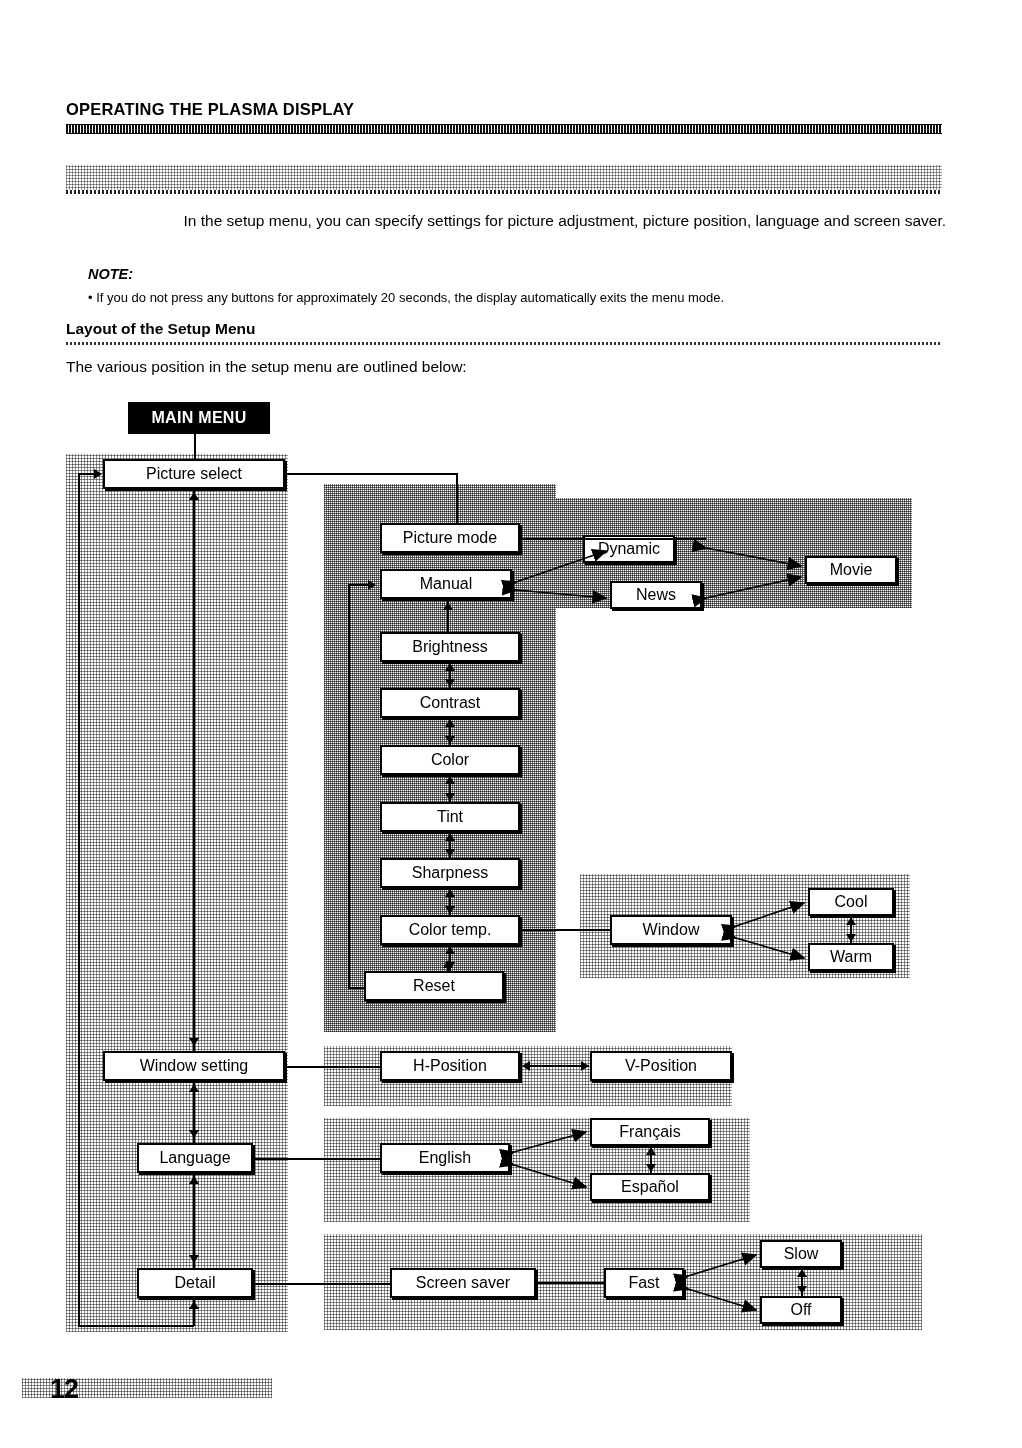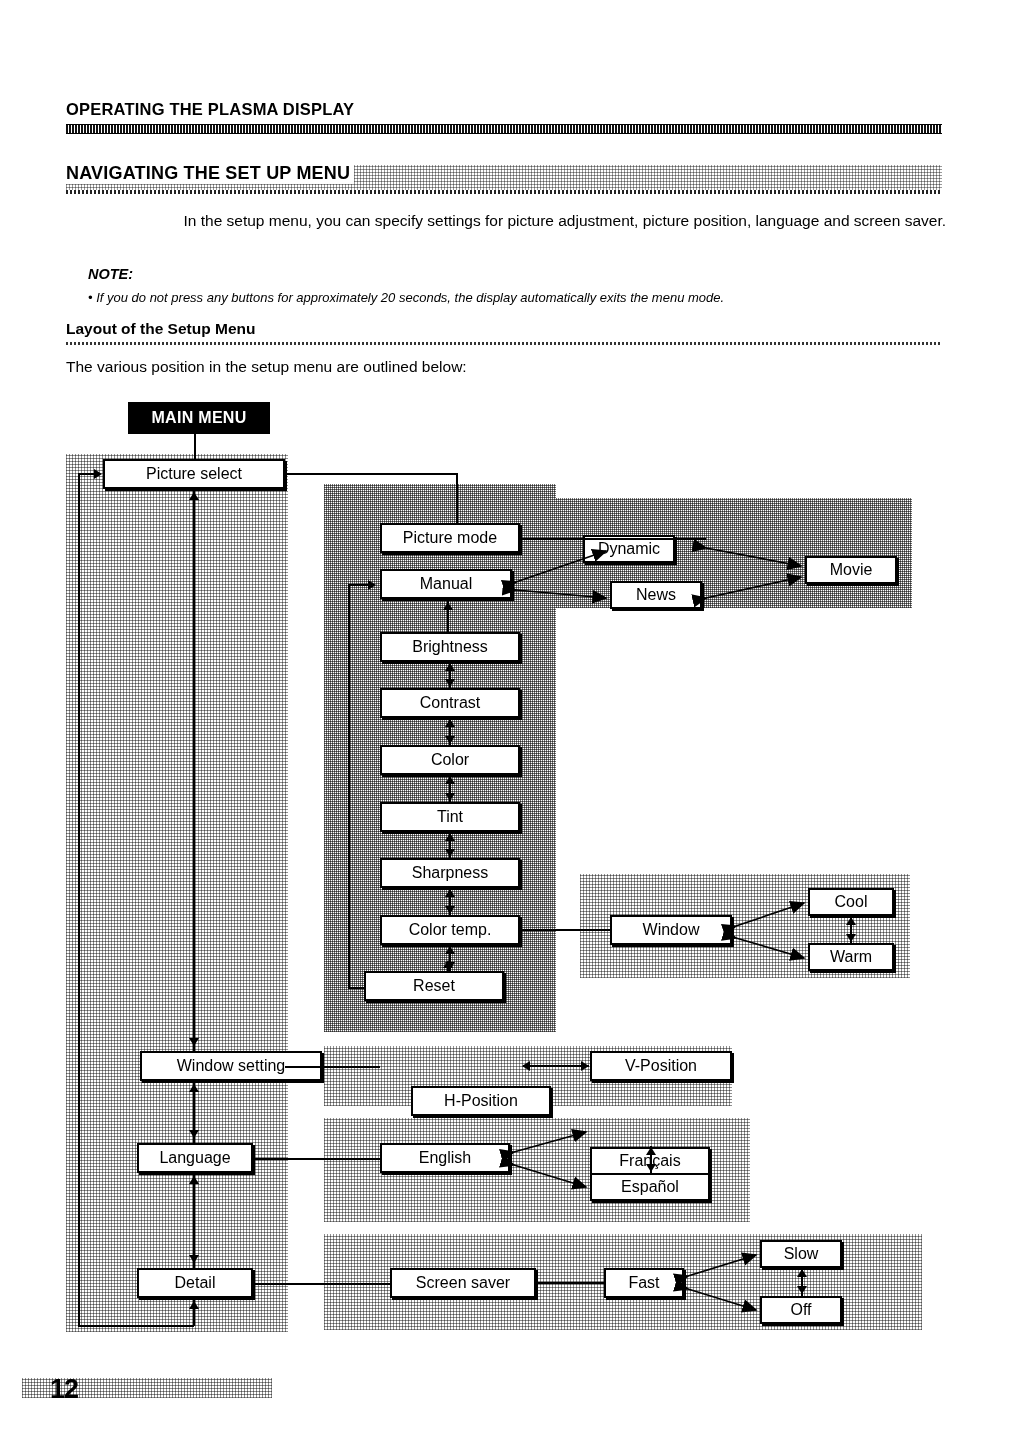--- a/index.html
+++ b/index.html
@@ -44,21 +44,21 @@
   }
 
   #intro{
     left:66px;top:210px;width:880px;
     font-size:15.5px;line-height:22px;text-align:right;
   }
   #note-label{
     left:88px;top:266px;font-size:14.5px;font-weight:bold;font-style:italic;
   }
   #note-text{
-    left:88px;top:290px;width:880px;font-size:13px;font-style:italic;
+    left:88px;top:290px;width:880px;font-size:13px;
   }
   #sub-title{
     left:66px;top:320px;width:876px;
   }
   #sub-title .txt{font-size:15.5px;font-weight:bold;}
   #sub-title .ul{
     position:absolute;left:0;top:22px;width:876px;height:3px;
     background:repeating-linear-gradient(90deg,#333 0 2px,#fff 2px 4px);
   }
   #outline-line{
@@ -129,21 +129,20 @@
   svg.ovl{position:absolute;left:0;top:0;width:1022px;height:960px;overflow:visible;}
 </style>
 </head>
 <body>
 
 <div class="abs" id="page-title">OPERATING THE PLASMA DISPLAY</div>
 <div class="abs" id="title-rule"></div>
 
 <div class="abs" id="section-title">
   <div class="shade"></div>
-  <div class="txt">NAVIGATING THE SET UP MENU</div>
   <div class="ul"></div>
 </div>
 
 <div class="abs" id="intro">In the setup menu, you can specify settings for picture adjustment, picture position, language and screen saver.</div>
 <div class="abs" id="note-label">NOTE:</div>
 <div class="abs" id="note-text">• If you do not press any buttons for approximately 20 seconds, the display automatically exits the menu mode.</div>
 
 <div class="abs" id="sub-title">
   <div class="txt">Layout of the Setup Menu</div>
   <div class="ul"></div>
@@ -166,21 +165,21 @@
   <div class="panel" style="left:324px;top:730px;width:426px;height:104px;"></div>
 
   <div class="panel" style="left:324px;top:846px;width:598px;height:96px;"></div>
 
   <div class="mainmenu" style="left:128px;top:14px;width:142px;height:32px;">MAIN MENU</div>
 
   <div class="ln vl2" style="left:194px;top:46px;height:25px;"></div>
 
   <div class="box" style="left:103px;top:71px;width:182px;height:30px;">Picture select</div>
 
-  <div class="box" style="left:103px;top:663px;width:182px;height:30px;margin-left:37px;">Window setting</div>
+  <div class="box" style="left:103px;top:663px;width:182px;height:30px;">Window setting</div>
 
   <div class="box" style="left:137px;top:755px;width:116px;height:30px;">Language</div>
 
   <div class="box" style="left:137px;top:880px;width:116px;height:30px;">Detail</div>
 
   <div class="ln vl" style="left:193px;top:101px;height:562px;"></div>
   <div class="ar ar-down" style="left:189px;top:650px;"></div>
   <div class="ar ar-up" style="left:189px;top:104px;"></div>
 
   <div class="ln vl" style="left:193px;top:693px;height:62px;"></div>
@@ -261,29 +260,29 @@
 
   <div class="box" style="left:610px;top:527px;width:122px;height:30px;">Window</div>
   <div class="box" style="left:808px;top:500px;width:86px;height:28px;">Cool</div>
   <div class="box" style="left:808px;top:555px;width:86px;height:28px;">Warm</div>
 
   <div class="ln vl" style="left:850px;top:528px;height:27px;"></div>
   <div class="ar ar-up" style="left:846px;top:529px;"></div>
   <div class="ar ar-down" style="left:846px;top:546px;"></div>
 
   <div class="ln hl" style="left:285px;top:678px;width:95px;"></div>
-  <div class="box" style="left:380px;top:698px;width:140px;height:30px;margin-left:31px;">H-Position</div>
+  <div class="box" style="left:380px;top:663px;width:140px;height:30px;">H-Position</div>
   <div class="box" style="left:590px;top:663px;width:142px;height:30px;">V-Position</div>
   <div class="ln hl" style="left:523px;top:677px;width:66px;"></div>
   <div class="ar ar-left" style="left:522px;top:673px;"></div>
   <div class="ar ar-right" style="left:581px;top:673px;"></div>
 
   <div class="ln hl" style="left:253px;top:770px;width:127px;"></div>
   <div class="box" style="left:380px;top:755px;width:130px;height:30px;">English</div>
-  <div class="box" style="left:590px;top:730px;width:120px;height:28px;margin-top:29px;">Français</div>
+  <div class="box" style="left:590px;top:730px;width:120px;height:28px;">Français</div>
   <div class="box" style="left:590px;top:785px;width:120px;height:28px;">Español</div>
   <div class="ln vl" style="left:650px;top:758px;height:27px;"></div>
   <div class="ar ar-up" style="left:646px;top:759px;"></div>
   <div class="ar ar-down" style="left:646px;top:776px;"></div>
 
   <div class="ln hl" style="left:253px;top:895px;width:137px;"></div>
   <div class="box" style="left:390px;top:880px;width:146px;height:30px;">Screen saver</div>
   <div class="ln hl" style="left:536px;top:894px;width:68px;"></div>
   <div class="box" style="left:604px;top:880px;width:80px;height:30px;">Fast</div>
   <div class="box" style="left:760px;top:852px;width:82px;height:28px;">Slow</div>

